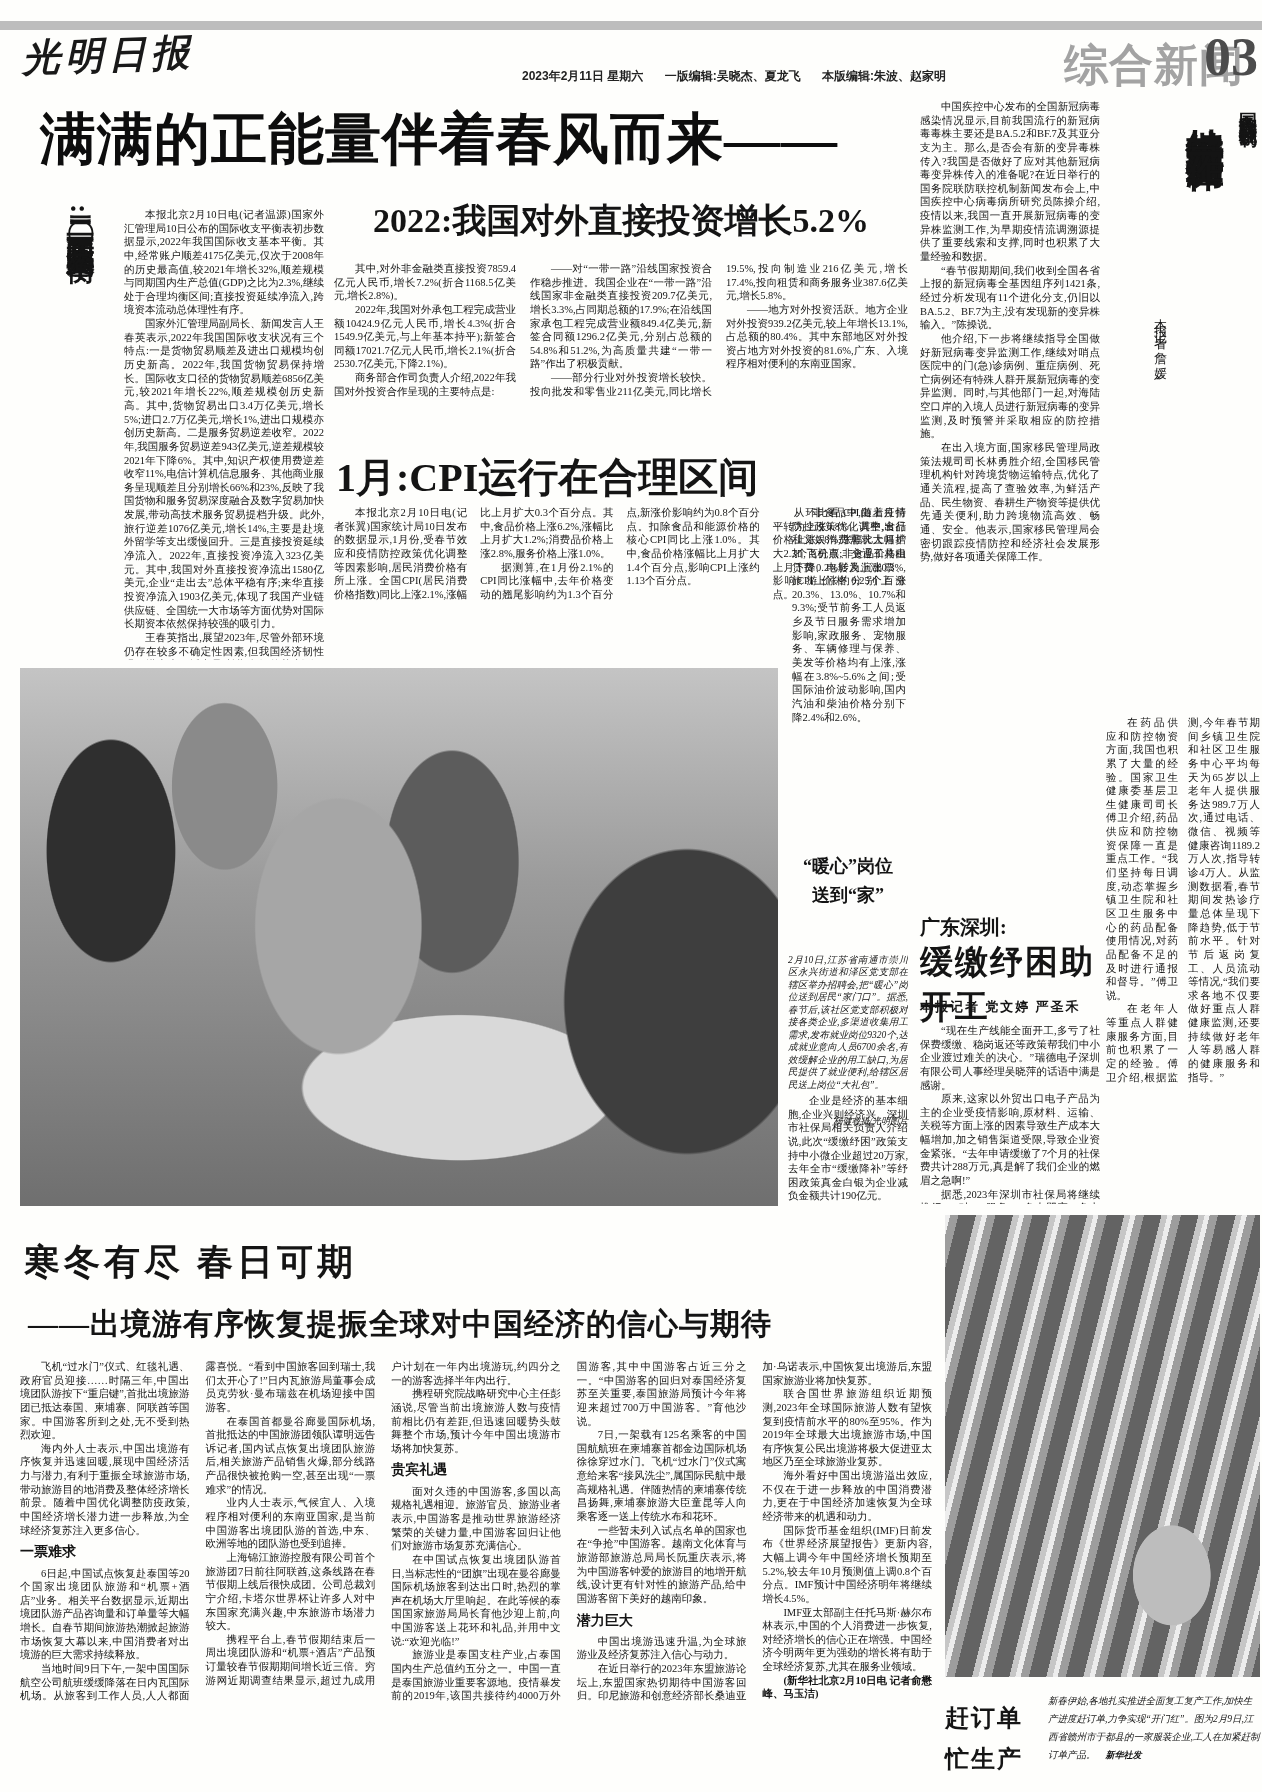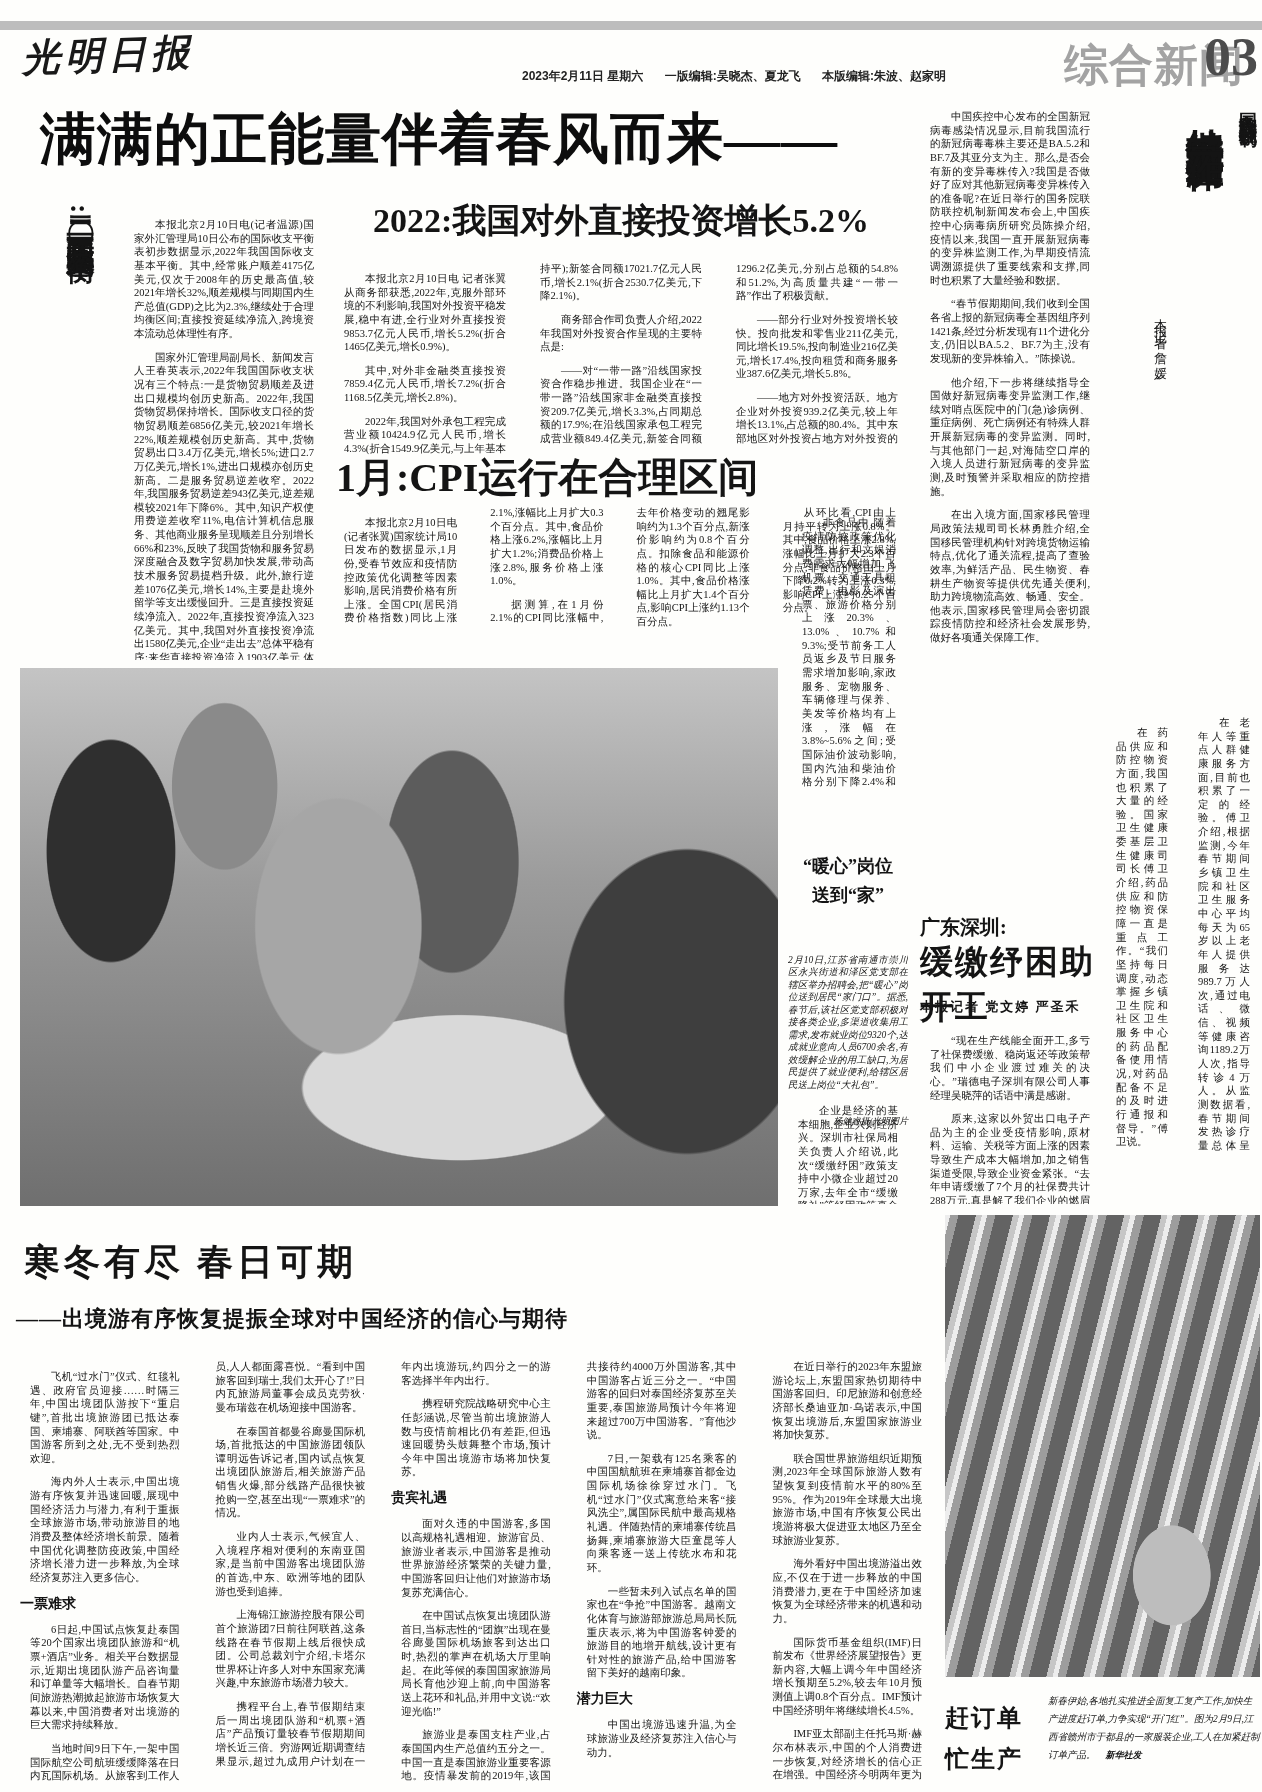--- a/index.html
+++ b/index.html
@@ -14,21 +14,21 @@
             font-weight:700;color:#222;font-family:"Liberation Sans","DejaVu Sans",sans-serif;}
   .dateline span{margin:0 9px;}
   .section-name{position:absolute;left:1064px;top:36px;font-size:44px;font-weight:900;
                 color:#a3a3a3;letter-spacing:1px;}
   .page-no{position:absolute;left:1204px;top:26px;font-size:54px;font-weight:700;color:#4c4c4c;}
   
   .banner{position:absolute;left:40px;top:102px;width:860px;font-size:56px;font-weight:900;
           letter-spacing:1px;white-space:nowrap;color:#0d0d0d;}
   
   .body{font-size:10.5px;line-height:1.3;text-align:justify;overflow:hidden;}
-  .body p{margin:10px;text-indent:2em;}
+  .body p{margin:0;text-indent:2em;}
   .body h4.subhead{margin:6px 0 5px;text-indent:0;text-align:left;font-size:14px;font-weight:900;}
   .body p.credit{font-weight:700;}
   
   .bop-title{position:absolute;left:42px;top:196px;height:462px;width:76px;
              writing-mode:vertical-rl;font-size:28px;font-weight:900;letter-spacing:2px;
              line-height:76px;text-align:justify;}
   .bop-body{position:absolute;left:124px;top:208px;width:200px;height:452px;}
   
   .odi-headline{position:absolute;left:334px;top:198px;width:574px;text-align:center;
                 font-size:34px;font-weight:900;}
@@ -70,21 +70,21 @@
   .cap-text{font-size:9.5px;line-height:1.32;text-align:justify;font-style:italic;overflow:hidden;}
   .cap-credit{font-size:9px;text-align:right;font-style:italic;margin-top:3px;}
   
   .sz-kicker{position:absolute;left:920px;top:914px;font-size:20px;font-weight:900;}
   .sz-headline{position:absolute;left:920px;top:940px;width:182px;font-size:33px;font-weight:900;letter-spacing:2px;}
   .sz-byline{position:absolute;left:920px;top:998px;font-size:13px;font-weight:700;letter-spacing:2px;}
   .sz-bodyA{position:absolute;left:920px;top:1024px;width:180px;height:180px;}
   .sz-bodyB{position:absolute;left:788px;top:1094px;width:120px;height:110px;}
   
   .ob-headline{position:absolute;left:24px;top:1238px;font-size:36px;font-weight:900;letter-spacing:4px;}
-  .ob-subtitle{position:absolute;left:16px;top:1304px;font-size:22px;font-weight:700;letter-spacing:1px;}
+  .ob-subtitle{position:absolute;left:28px;top:1304px;font-size:30px;font-weight:700;letter-spacing:1px;}
   .ob-body{position:absolute;left:20px;top:1360px;width:912px;height:428px;
            column-count:5;column-gap:16px;}
   
   .fc-title{position:absolute;left:945px;top:1698px;width:96px;font-size:24px;font-weight:900;
             line-height:1.7;letter-spacing:2px;}
   .fc-caption{position:absolute;left:1048px;top:1690px;width:212px;height:98px;}
 </style>
 </head>
 <body>
 
@@ -104,21 +104,20 @@
 
   <div class="bop-title" data-name="bop-vertical-headline">二〇二二:我国国际收支基本平衡</div>
   <div class="bop-body body" data-name="bop-article-body">
       <p data-name="paragraph">本报北京2月10日电(记者温源)国家外汇管理局10日公布的国际收支平衡表初步数据显示,2022年我国国际收支基本平衡。其中,经常账户顺差4175亿美元,仅次于2008年的历史最高值,较2021年增长32%,顺差规模与同期国内生产总值(GDP)之比为2.3%,继续处于合理均衡区间;直接投资延续净流入,跨境资本流动总体理性有序。</p>
       <p data-name="paragraph">国家外汇管理局副局长、新闻发言人王春英表示,2022年我国国际收支状况有三个特点:一是货物贸易顺差及进出口规模均创历史新高。2022年,我国货物贸易保持增长。国际收支口径的货物贸易顺差6856亿美元,较2021年增长22%,顺差规模创历史新高。其中,货物贸易出口3.4万亿美元,增长5%;进口2.7万亿美元,增长1%,进出口规模亦创历史新高。二是服务贸易逆差收窄。2022年,我国服务贸易逆差943亿美元,逆差规模较2021年下降6%。其中,知识产权使用费逆差收窄11%,电信计算机信息服务、其他商业服务呈现顺差且分别增长66%和23%,反映了我国货物和服务贸易深度融合及数字贸易加快发展,带动高技术服务贸易提档升级。此外,旅行逆差1076亿美元,增长14%,主要是赴境外留学等支出缓慢回升。三是直接投资延续净流入。2022年,直接投资净流入323亿美元。其中,我国对外直接投资净流出1580亿美元,企业“走出去”总体平稳有序;来华直接投资净流入1903亿美元,体现了我国产业链供应链、全国统一大市场等方面优势对国际长期资本依然保持较强的吸引力。</p>
       <p data-name="paragraph">王春英指出,展望2023年,尽管外部环境仍存在较多不确定性因素,但我国经济韧性强、潜力大、活力足,长期向好的基本面不会改变,随着稳经济各项政策措施落地见效,经济运行回升态势进一步巩固,有利于我国国际收支继续保持基本平衡。</p>
     </div>
 
   <div class="odi-headline" data-name="odi-headline">2022:我国对外直接投资增长5.2%</div>
   <div class="odi-body body" data-name="odi-article-body">
-      <p data-name="paragraph">本报北京2月10日电  记者张翼从商务部获悉,2022年,克服外部环境的不利影响,我国对外投资平稳发展,稳中有进,全行业对外直接投资9853.7亿元人民币,增长5.2%(折合1465亿美元,增长0.9%)。</p>
       <p data-name="paragraph">其中,对外非金融类直接投资7859.4亿元人民币,增长7.2%(折合1168.5亿美元,增长2.8%)。</p>
       <p data-name="paragraph">2022年,我国对外承包工程完成营业额10424.9亿元人民币,增长4.3%(折合1549.9亿美元,与上年基本持平);新签合同额17021.7亿元人民币,增长2.1%(折合2530.7亿美元,下降2.1%)。</p>
       <p data-name="paragraph">商务部合作司负责人介绍,2022年我国对外投资合作呈现的主要特点是:</p>
       <p data-name="paragraph">——对“一带一路”沿线国家投资合作稳步推进。我国企业在“一带一路”沿线国家非金融类直接投资209.7亿美元,增长3.3%,占同期总额的17.9%;在沿线国家承包工程完成营业额849.4亿美元,新签合同额1296.2亿美元,分别占总额的54.8%和51.2%,为高质量共建“一带一路”作出了积极贡献。</p>
       <p data-name="paragraph">——部分行业对外投资增长较快。投向批发和零售业211亿美元,同比增长19.5%,投向制造业216亿美元,增长17.4%,投向租赁和商务服务业387.6亿美元,增长5.8%。</p>
       <p data-name="paragraph">——地方对外投资活跃。地方企业对外投资939.2亿美元,较上年增长13.1%,占总额的80.4%。其中东部地区对外投资占地方对外投资的81.6%,广东、入境程序相对便利的东南亚国家。</p>
     </div>
 
   <div class="cpi-headline" data-name="cpi-headline">1月:CPI运行在合理区间</div>
   <div class="cpi-body body" data-name="cpi-article-body">

